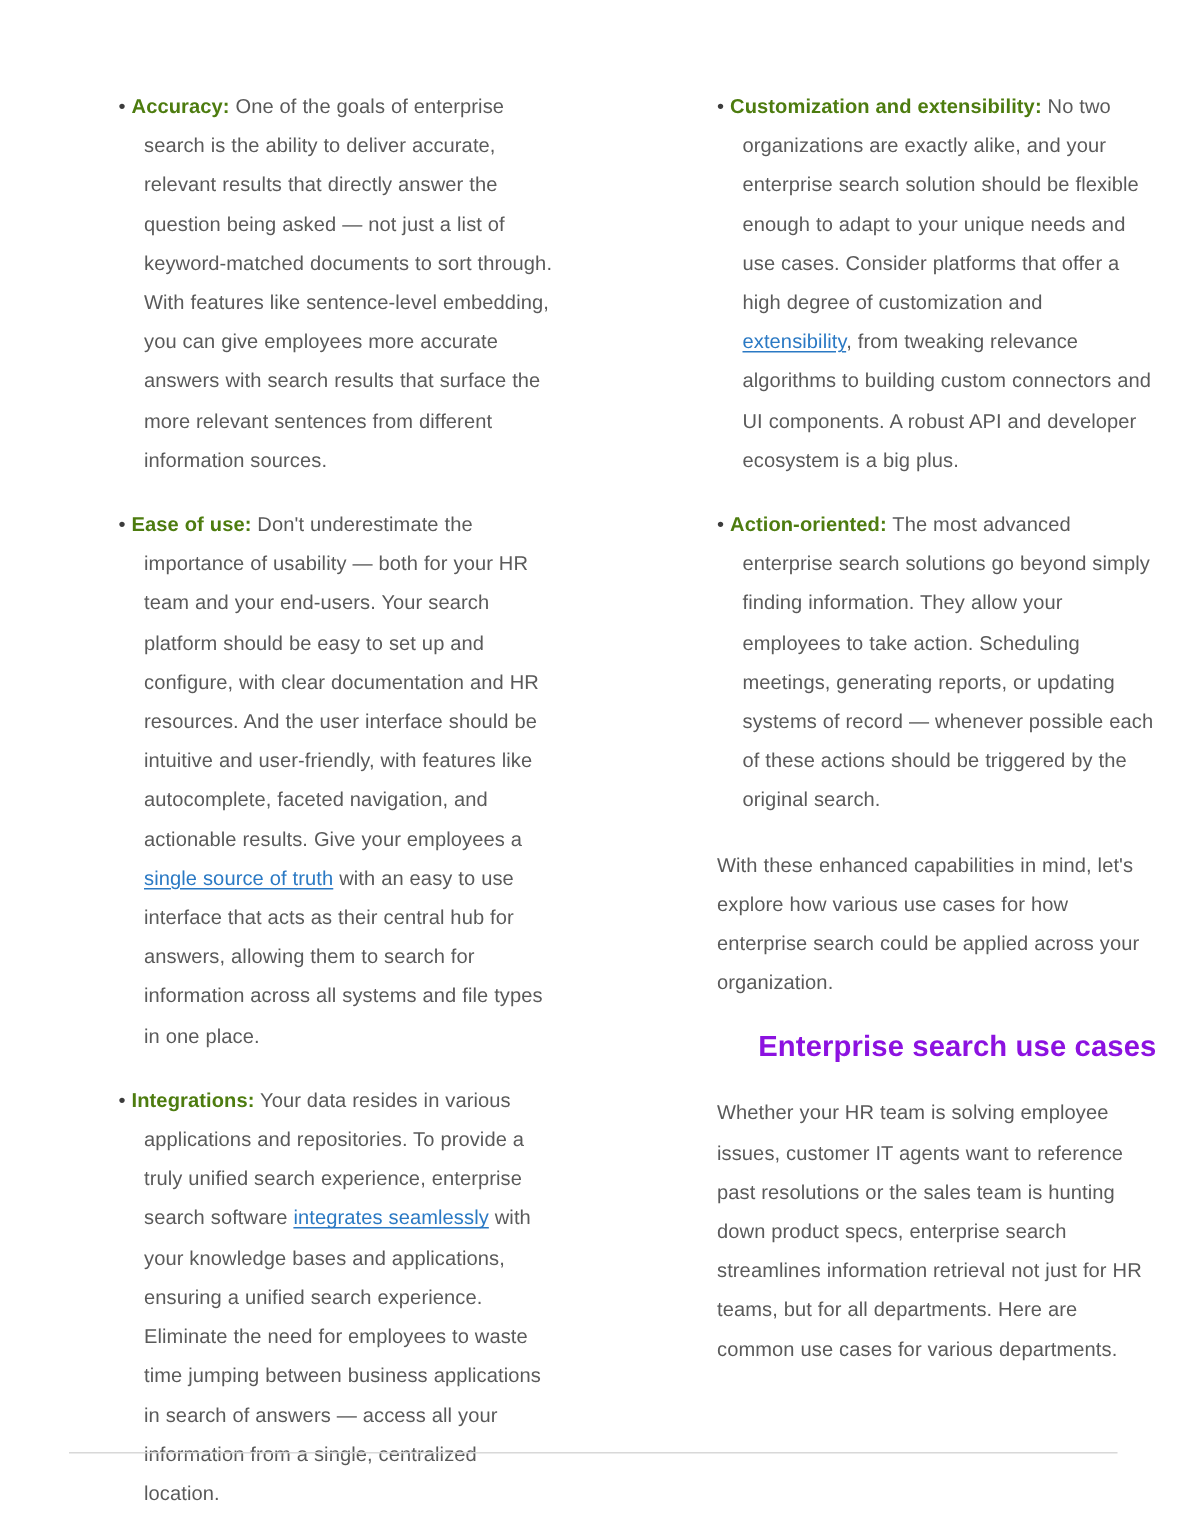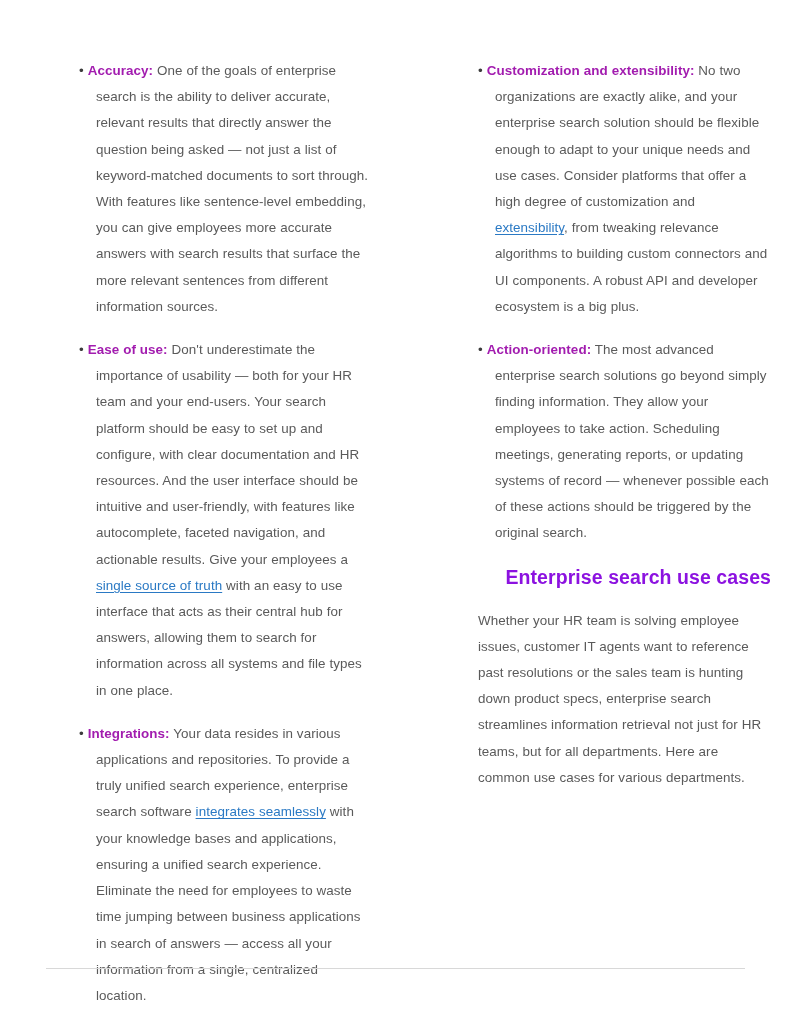--- a/index.html
+++ b/index.html
@@ -57,21 +57,21 @@
   p.plain {
     padding-left: 0;
     text-indent: 0;
   }
   .bdot {
     color: #3c3c3c;
     font-size: 13.4px;
   }
   .lead {
     font-weight: bold;
-    color: #a21caf;
+    color: #4d7c0f;
   }
   a.doclink {
     color: #2a79c4;
     text-decoration: underline;
     text-underline-offset: 2px;
   }
 
   h2.section-heading {
     margin: 8px 0 18px 0;
     font-size: 19.5px;
@@ -137,20 +137,21 @@
       <p class="bullet">
         <span class="bdot">•</span>
         <span class="lead">Customization and extensibility:</span><span> No two organizations are exactly alike, and your enterprise search solution should be flexible enough to adapt to your unique needs and use cases. Consider platforms that offer a high degree of customization and </span><a class="doclink" href="#">extensibility</a><span>, from tweaking relevance algorithms to building custom connectors and UI components. A robust API and developer ecosystem is a big plus.</span>
       </p>
 
       <p class="bullet">
         <span class="bdot">•</span>
         <span class="lead">Action-oriented:</span><span> The most advanced enterprise search solutions go beyond simply finding information. They allow your employees to take action. Scheduling meetings, generating reports, or updating systems of record — whenever possible each of these actions should be triggered by the original search.</span>
       </p>
 
+      <p class="plain">With these enhanced capabilities in mind, let's explore how various use cases for how enterprise search could be applied across your organization.</p>
 
       <h2 class="section-heading">Enterprise search use cases</h2>
 
       <p class="plain">Whether your HR team is solving employee issues, customer IT agents want to reference past resolutions or the sales team is hunting down product specs, enterprise search streamlines information retrieval not just for HR teams, but for all departments. Here are common use cases for various departments.</p>
 
     </div>
 
   </div>
 
   <div class="footer-rule"></div>

